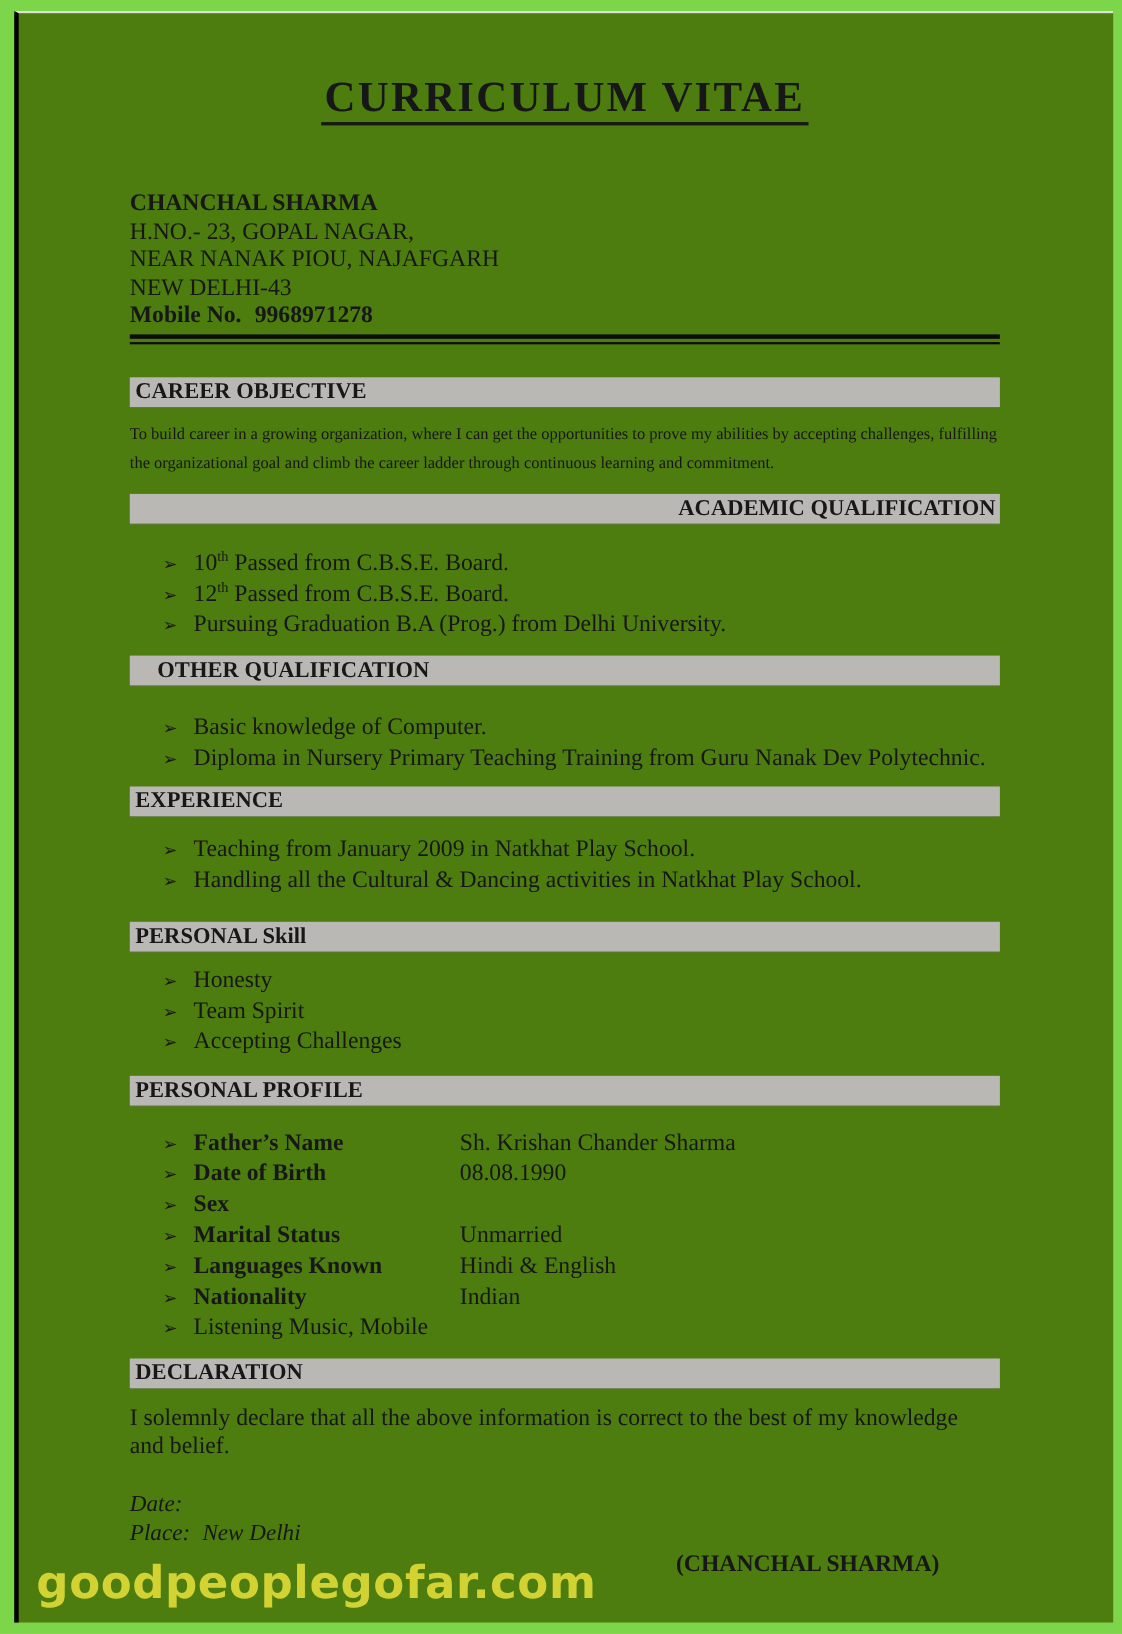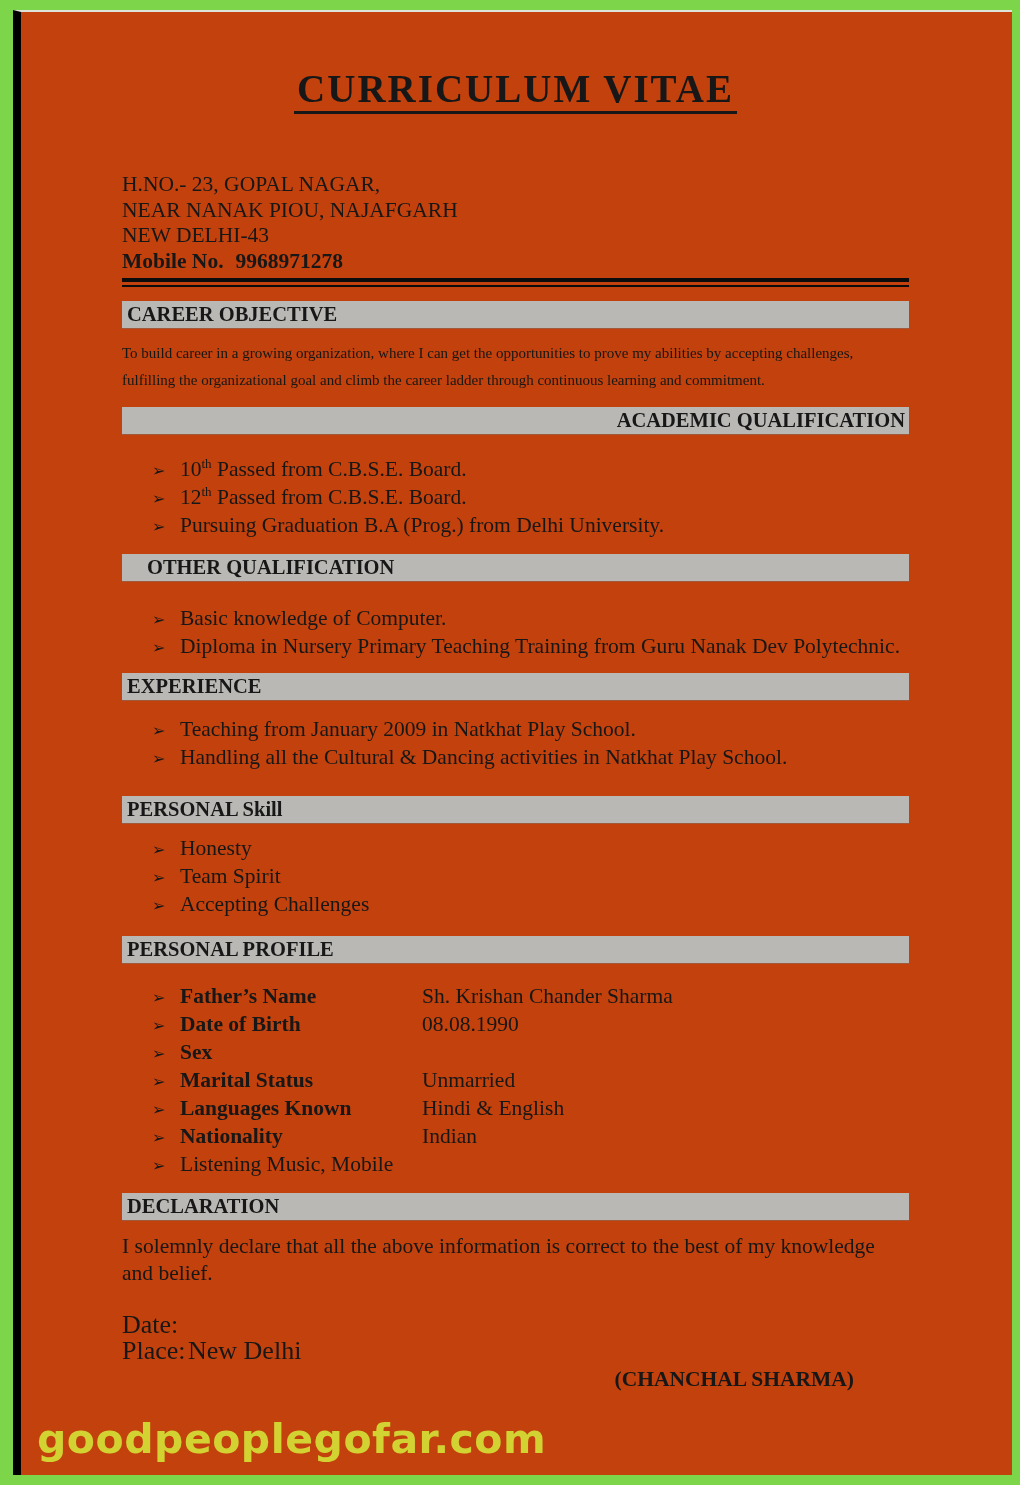--- a/index.html
+++ b/index.html
@@ -11,22 +11,22 @@
   .frame {
     box-sizing: border-box;
     width: 1020px; height: 1485px;
     background: #7dd549;
     padding: 10px 8px 10px 13px;
   }
   .page {
     position: relative;
     box-sizing: border-box;
     width: 100%; height: 100%;
-    background: #c2410c;
-    border-left: 8px solid #000000;
+    background: #4d7c0f;
+    border-left: 4px solid #000000;
     border-top: 2px solid #dfe1db;
     overflow: hidden;
     color: #171717;
   }
   .content { padding: 0 103px 0 101px; }
 
   .title-wrap { text-align: center; margin: 0; padding-top: 56px; }
   .title {
     display: inline-block;
     font-size: 39px; font-weight: bold;
@@ -46,21 +46,21 @@
     border-top: 4px solid #0c0c0c;
     border-bottom: 2px solid #0c0c0c;
   }
 
   .bar {
     background: #b9b8b5;
     font-weight: bold; font-size: 20.5px; line-height: 21px;
     padding: 3px 4px 3px 5px;
     box-shadow: 0 1px 0 rgba(120,120,118,0.45);
   }
-  .mt-career { margin-top: 14px; }
+  .mt-career { margin-top: 30px; }
   .mt-academic { margin-top: 14px; text-align: right; }
   .mt-other { margin-top: 14px; padding-left: 25px; }
   .mt-exp { margin-top: 12px; }
   .mt-skill { margin-top: 24px; }
   .mt-profile { margin-top: 17px; }
   .mt-decl { margin-top: 14px; }
 
   .para { margin-top: 12px; font-size: 15px; line-height: 26.5px; max-width: 792px; }
 
   ul.blist { list-style: none; margin: 0; padding: 0 0 0 30px; font-size: 21.5px; }
@@ -75,21 +75,21 @@
     font-size: 16px;
   }
   sup { font-size: 13px; line-height: 0; }
 
   .plist { margin-top: 20px; padding-left: 30px; font-size: 21.5px; }
   .prow { display: flex; align-items: baseline; line-height: 26px; }
   .plabel { flex: 0 0 242px; font-weight: bold; }
   .pvalue { flex: 1; }
 
   .decl-body { margin-top: 13px; font-size: 21.5px; line-height: 26.5px; max-width: 762px; }
-  .dateplace { margin-top: 26px; font-size: 26px; line-height: 26px; }
+  .dateplace { margin-top: 26px; font-size: 21px; line-height: 26px; font-style: italic; }
   .dp-label { display: inline-block; min-width: 66px; }
   .signature {
     margin-top: 2px; text-align: right; padding-right: 55px;
     font-weight: bold; font-size: 21.5px; line-height: 26px;
   }
 
   .watermark {
     position: absolute; left: 16px; bottom: 12px;
     font-family: "DejaVu Sans", sans-serif;
     font-weight: bold; font-size: 41px; letter-spacing: 0.5px;
@@ -101,20 +101,21 @@
 
 <div class="frame">
   <div class="page">
     <div class="content">
 
       <div class="title-wrap">
         <span class="title">CURRICULUM VITAE</span>
       </div>
 
       <div class="contact">
+        <div class="bold">CHANCHAL SHARMA</div>
         <div>H.NO.- 23, GOPAL NAGAR,</div>
         <div>NEAR NANAK PIOU, NAJAFGARH</div>
         <div>NEW DELHI-43</div>
         <div class="mobile-line">
           <span>Mobile No.</span><span class="mval">9968971278</span>
         </div>
       </div>
 
       <div class="rule"></div>
 

